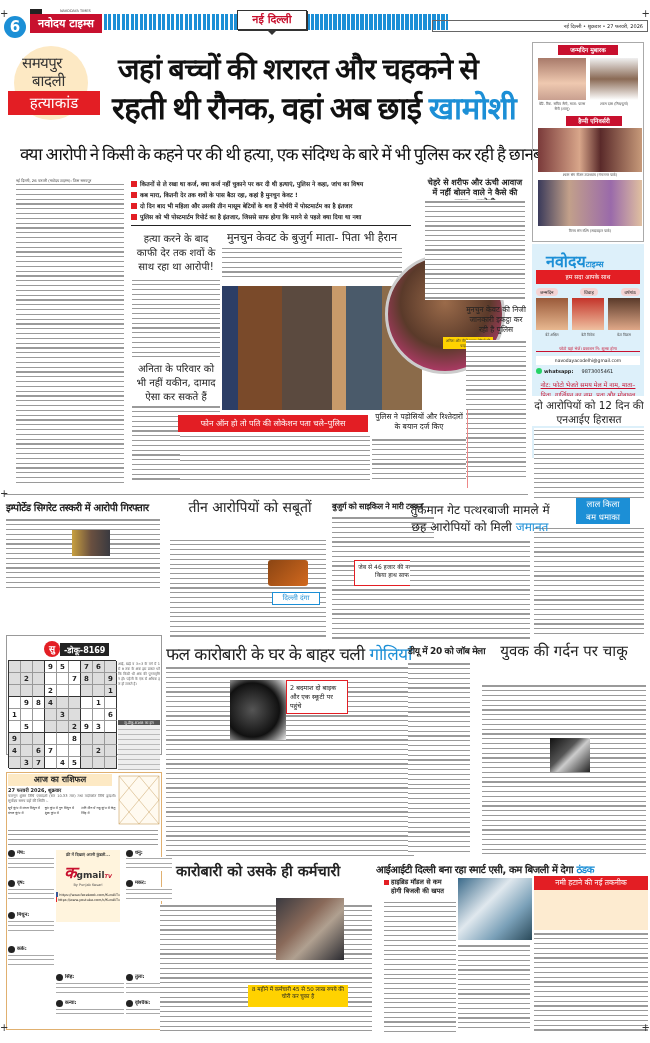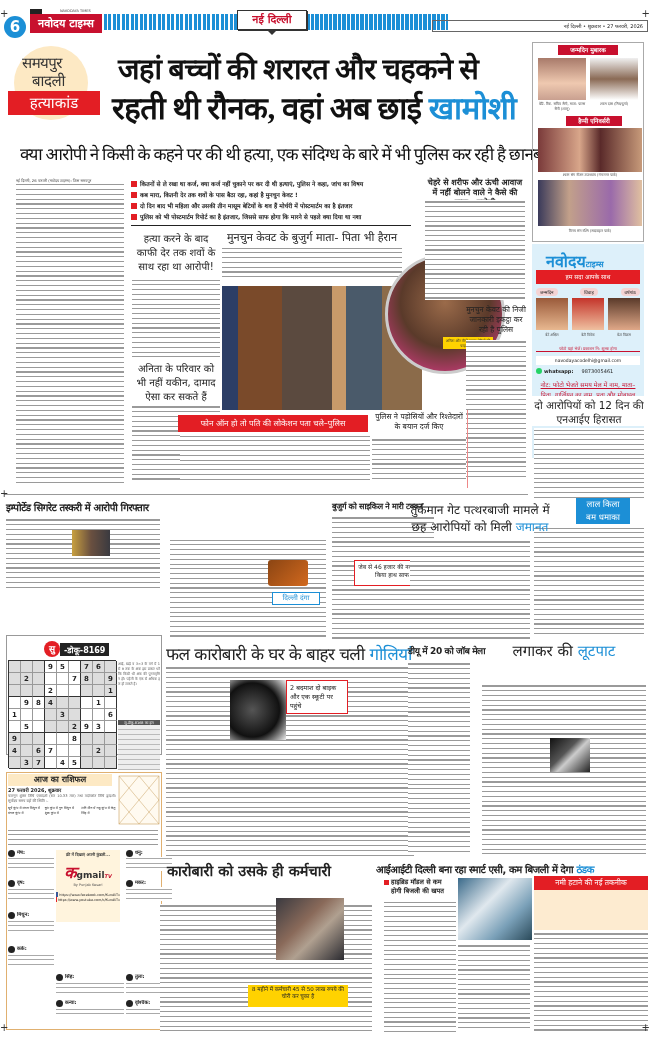--- a/index.html
+++ b/index.html
@@ -140,20 +140,21 @@
 <div class="abs txt lines" style="top:526px;left:534px;width:110px;height:110px"></div>
 
 <div class="abs rule" style="top:494px;left:4px;width:524px;height:1px;background:#999"></div>
 <div class="abs" style="top:488px;left:0;font-size:10px;color:#333">+</div>
 
 <div class="abs" style="top:500px;left:6px;width:160px;font-size:10px;color:#222;font-weight:bold;white-space:nowrap;letter-spacing:-0.4px">इम्पोर्टेड सिगरेट तस्करी में आरोपी गिरफ्तार</div>
 <div class="abs txt lines" style="top:518px;left:6px;width:154px;height:72px"></div>
 <div class="abs photo" style="top:530px;left:72px;width:38px;height:26px;background:linear-gradient(90deg,#c8a040,#6a5040 50%,#3a3a40)"></div>
 
 <div class="abs" style="top:498px;left:170px;width:160px;font-size:14px;line-height:18px;text-align:center;color:#222">
+  <div style="white-space:nowrap">तीन आरोपियों को सबूतों</div>
 </div>
 <div class="abs txt lines" style="top:538px;left:170px;width:156px;height:100px"></div>
 <div class="abs" style="top:560px;left:268px;width:40px;height:26px;background:linear-gradient(135deg,#8b4513,#d2691e);border-radius:3px"></div>
 <div class="abs" style="top:592px;left:272px;width:48px;height:13px;border:1px solid #1c8fd6;color:#1c8fd6;font-size:7px;line-height:11px;text-align:center;background:#fff">दिल्ली दंगा</div>
 
 <div class="abs" style="top:500px;left:332px;width:120px;font-size:8px;color:#222;font-weight:bold;white-space:nowrap;letter-spacing:-0.3px">बुजुर्ग को साइकिल ने मारी टक्कर</div>
 <div class="abs txt lines" style="top:516px;left:332px;width:102px;height:124px"></div>
 <div class="abs" style="top:560px;left:354px;width:76px;height:26px;border:1px solid #e31e24;font-size:6px;line-height:8px;text-align:center;padding:2px;background:#fff">जेब से 46 हजार की नकदी पर किया हाथ साफ</div>
 
 <div class="abs" style="top:502px;left:410px;width:140px;font-size:12px;line-height:17px;text-align:center;color:#222">
@@ -303,26 +304,26 @@
   <span>फल कारोबारी के घर के बाहर चली </span><span class="blue">गोलियां</span>
 </div>
 <div class="abs txt lines" style="top:666px;left:166px;width:248px;height:190px"></div>
 <div class="abs photo" style="top:680px;left:230px;width:56px;height:60px;background:radial-gradient(circle at 40% 50%,#555,#111 60%,#eee)"></div>
 <div class="abs" style="top:680px;left:286px;width:62px;height:34px;border:1px solid #e31e24;font-size:6.5px;line-height:9px;padding:3px;background:#fff">2 बदमाश दो बाइक और एक स्कूटी पर पहुंचे</div>
 
 <div class="abs" style="top:644px;left:408px;width:90px;font-size:9px;color:#222;font-weight:bold;white-space:nowrap;letter-spacing:-0.4px">डीयू में 20 को जॉब मेला</div>
 <div class="abs txt lines" style="top:662px;left:408px;width:62px;height:190px"></div>
 
 <div class="abs" style="top:642px;left:482px;width:164px;font-size:15px;line-height:19px;text-align:center;color:#222">
-  <div style="white-space:nowrap"><span>लगाकर की </span><span class="blue">लूटपाट</span></div>
+  <div style="white-space:nowrap">युवक की गर्दन पर चाकू</div>
 </div>
 <div class="abs txt lines" style="top:684px;left:482px;width:164px;height:170px"></div>
 <div class="abs photo" style="top:738px;left:550px;width:40px;height:34px;background:linear-gradient(135deg,#111,#555 40%,#ccc 55%,#222)"></div>
 
-<div class="abs" style="top:862px;left:144px;width:210px;font-size:14.5px;line-height:19px;text-align:center;color:#222;font-weight:bold">
+<div class="abs" style="top:862px;left:176px;width:210px;font-size:14.5px;line-height:19px;text-align:left;color:#222;font-weight:bold">
   <div style="white-space:nowrap">कारोबारी को उसके ही कर्मचारी</div>
 </div>
 <div class="abs txt lines" style="top:904px;left:160px;width:212px;height:130px"></div>
 <div class="abs photo" style="top:898px;left:276px;width:68px;height:62px;background:linear-gradient(135deg,#3a3a40,#8a6a5a 40%,#b0a090 60%,#2a2a30)"></div>
 <div class="abs" style="top:985px;left:248px;width:100px;height:22px;background:#ffd200;font-size:5.5px;line-height:7px;text-align:center;padding:1px;color:#222">8 महीने में कर्मचारी 45 से 50 लाख रुपये की चोरी कर चुका है</div>
 
 <div class="abs" style="top:862px;left:376px;width:272px;font-size:10px;color:#222;white-space:nowrap;letter-spacing:-0.4px;font-weight:bold">
   <span>आईआईटी दिल्ली बना रहा स्मार्ट एसी, कम बिजली में देगा </span><span class="blue">ठंडक</span>
 </div>
 <div class="abs" style="top:878px;left:384px;width:70px;display:flex;gap:2px;align-items:flex-start">

